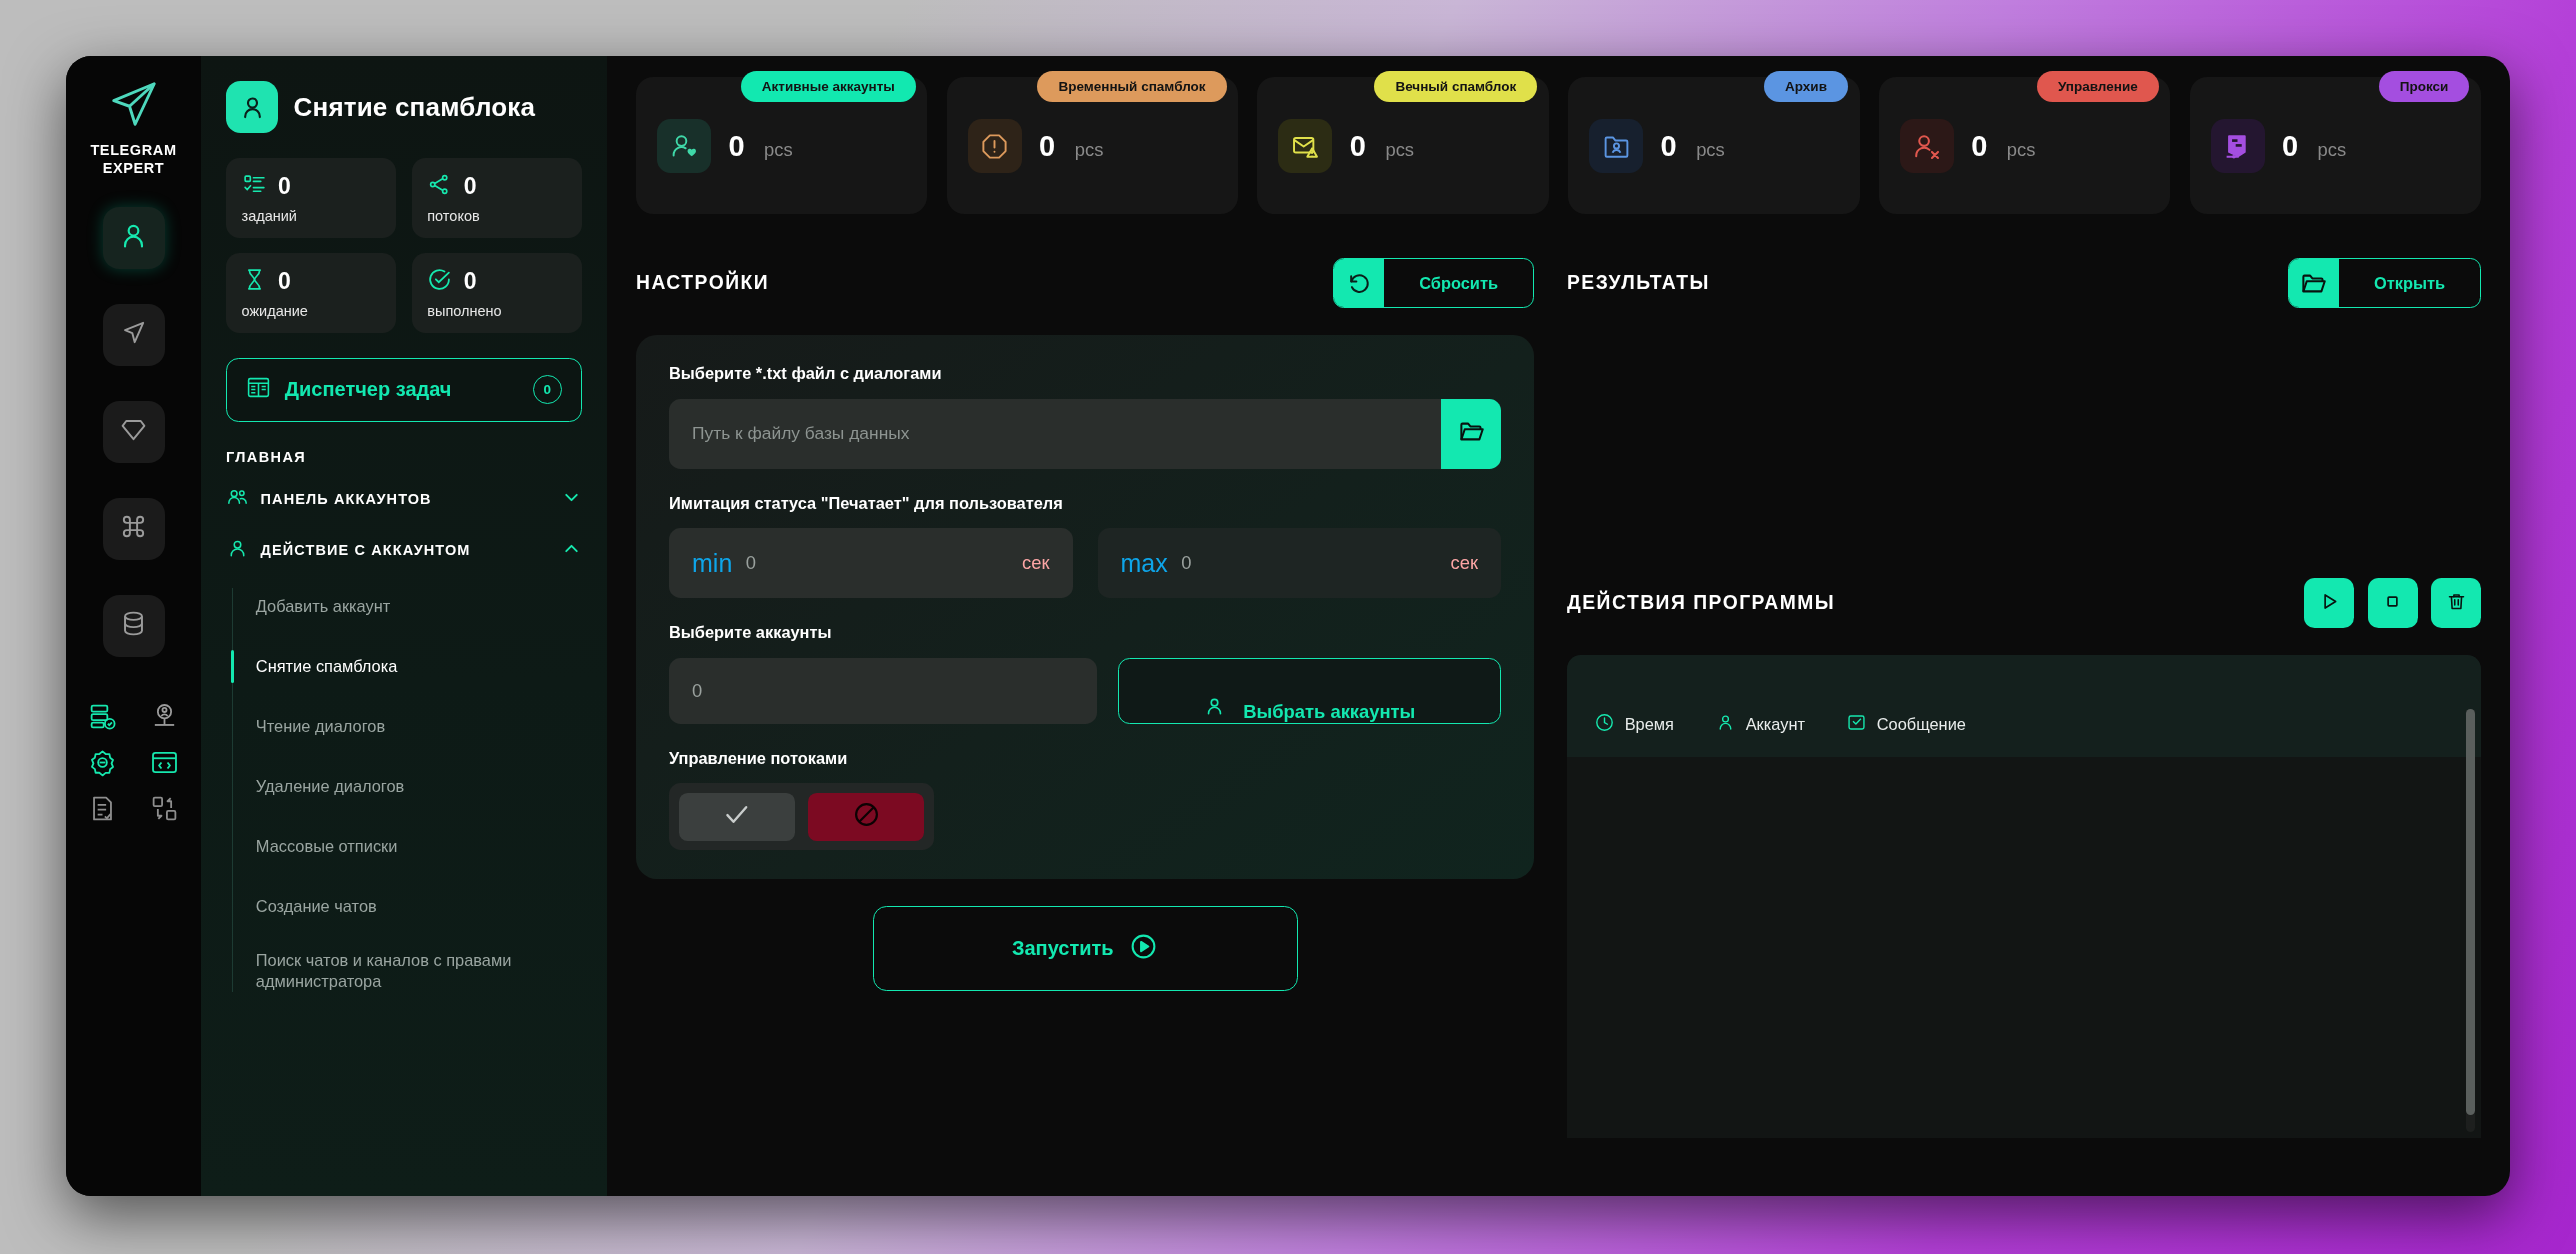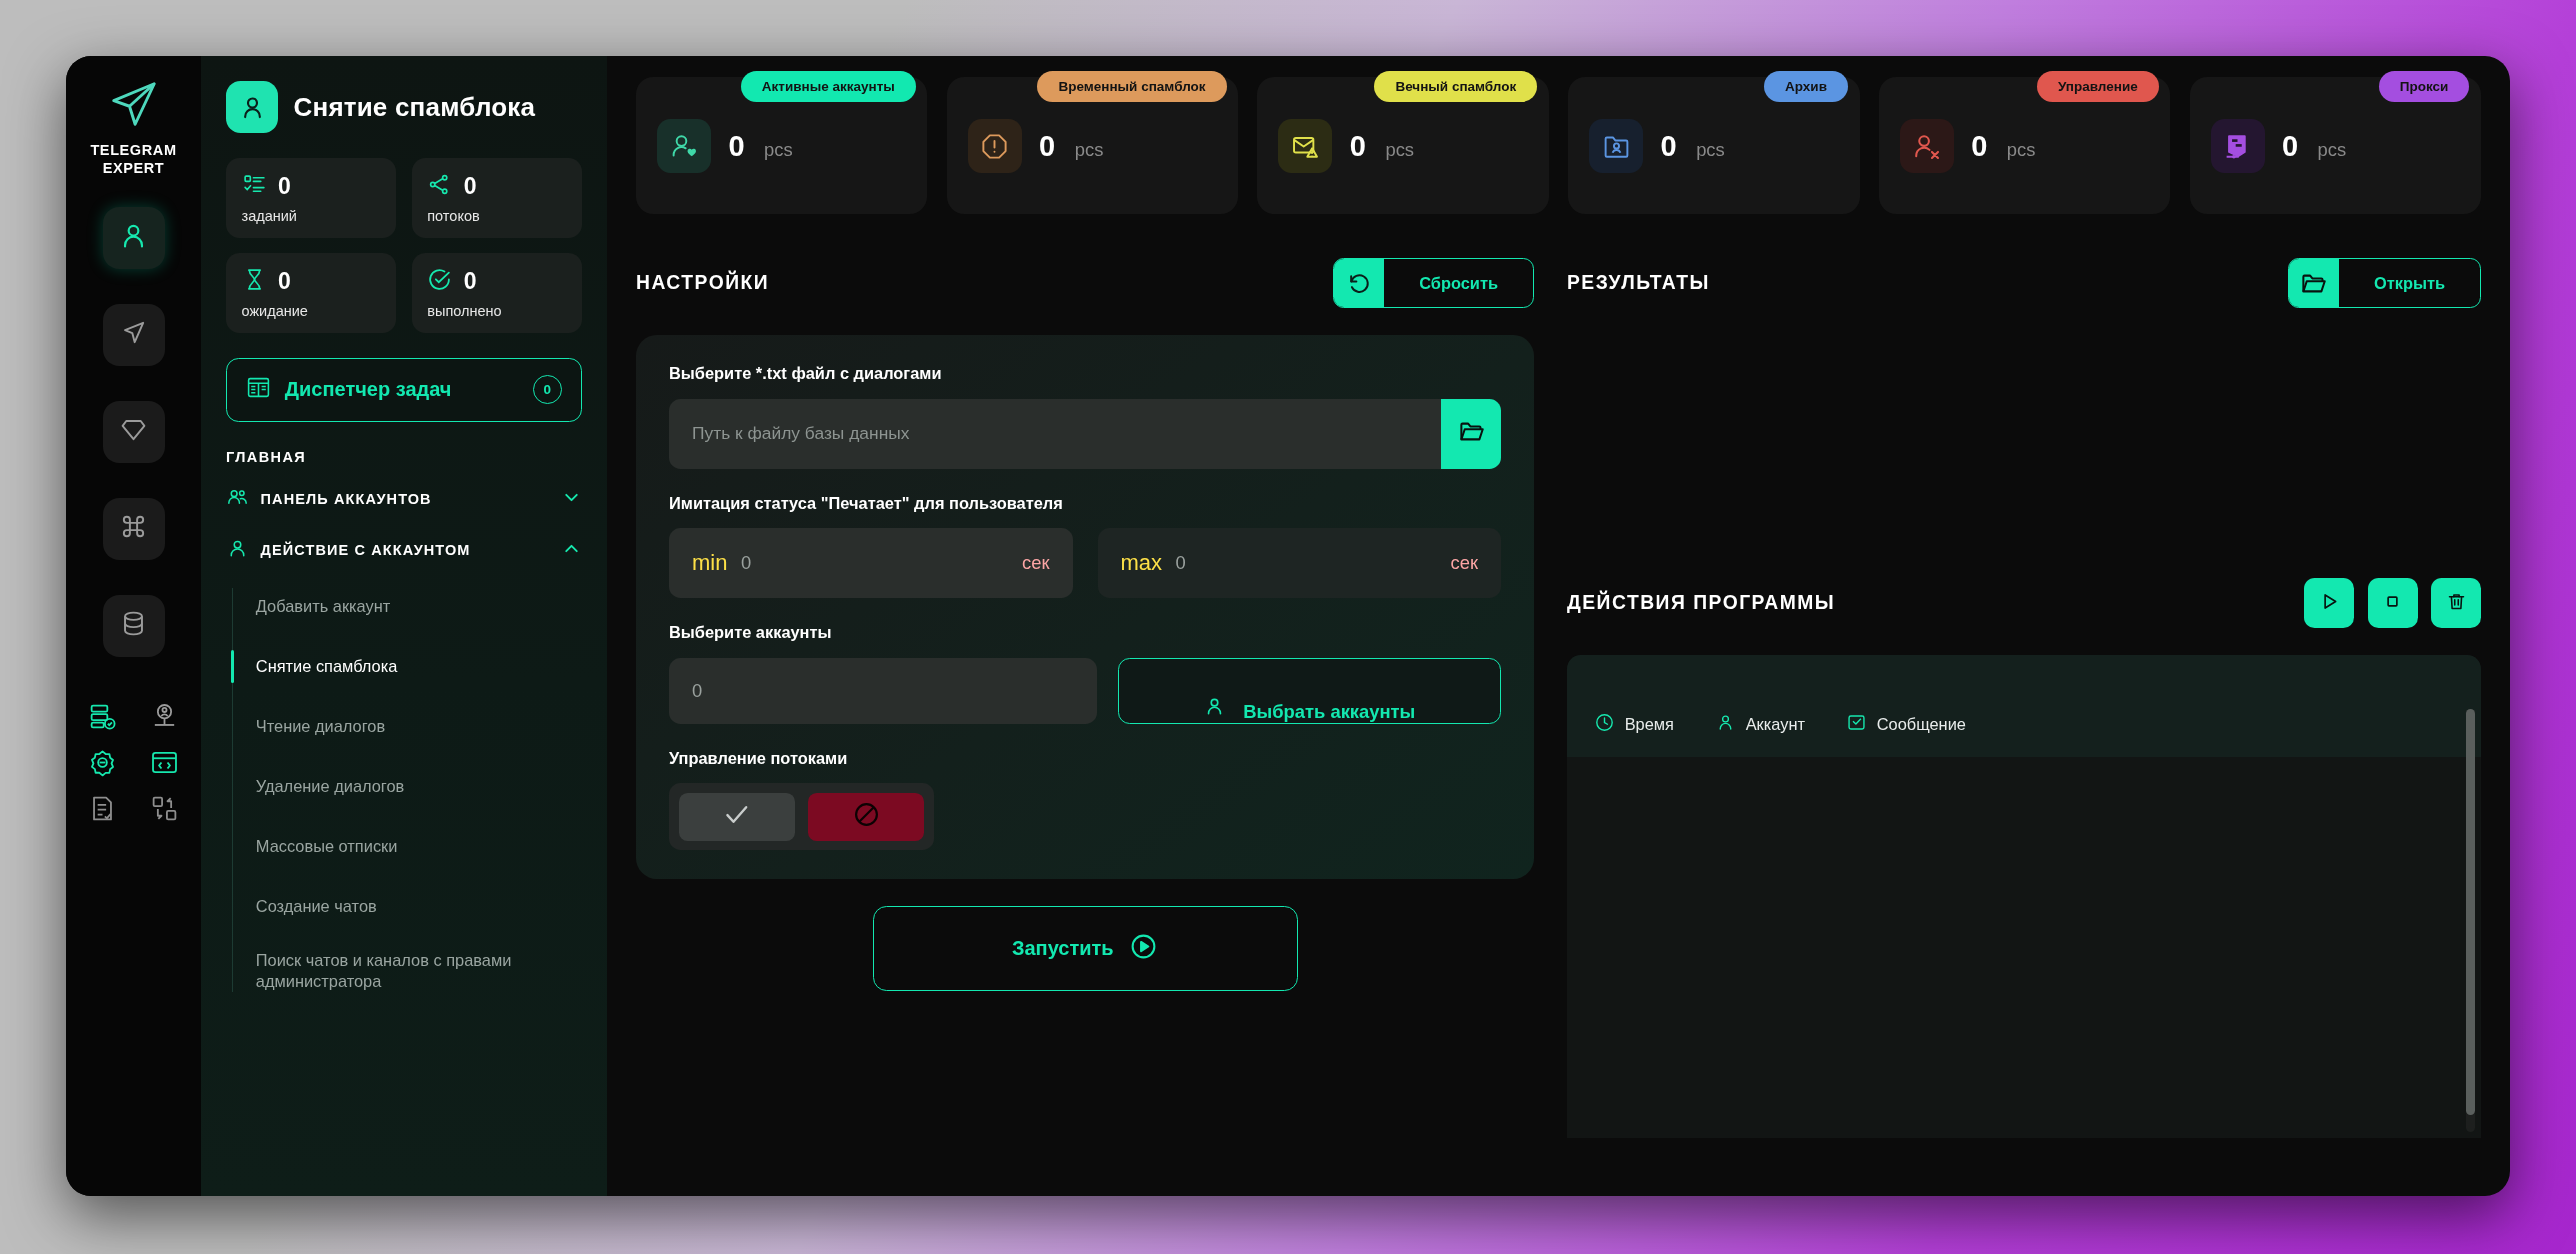--- a/index.html
+++ b/index.html
@@ -207,21 +207,21 @@
     cursor: pointer;
   }
 
   .pair-row { display: flex; gap: 25px; margin-bottom: 25px; }
   .num-field {
     flex: 1; height: 70px; border-radius: 11.6px;
     background: #2a2e2c;
     display: flex; align-items: center; padding: 0 23px;
   }
   .num-field.alt { background: #1e2523; }
-  .nf-prefix { color: #fde047; font-size: 22px; margin-right: 13.5px; }
+  .nf-prefix { color: #0ea5e9; font-size: 25px; margin-right: 13.5px; }
   .nf-value {
     flex: 1; background: transparent; border: none; outline: none;
     color: #9aa19e; font-size: 18.4px; font-family: "Liberation Sans", sans-serif;
   }
   .nf-suffix { color: #fca5a5; font-size: 18.4px; }
 
   .accounts-row { display: flex; gap: 21px; margin-bottom: 25px; }
   .accounts-input {
     flex: 1; height: 66px; border-radius: 11.6px; background: #2a2e2c;
     border: none; outline: none; color: #9aa19e; font-size: 18.4px;

